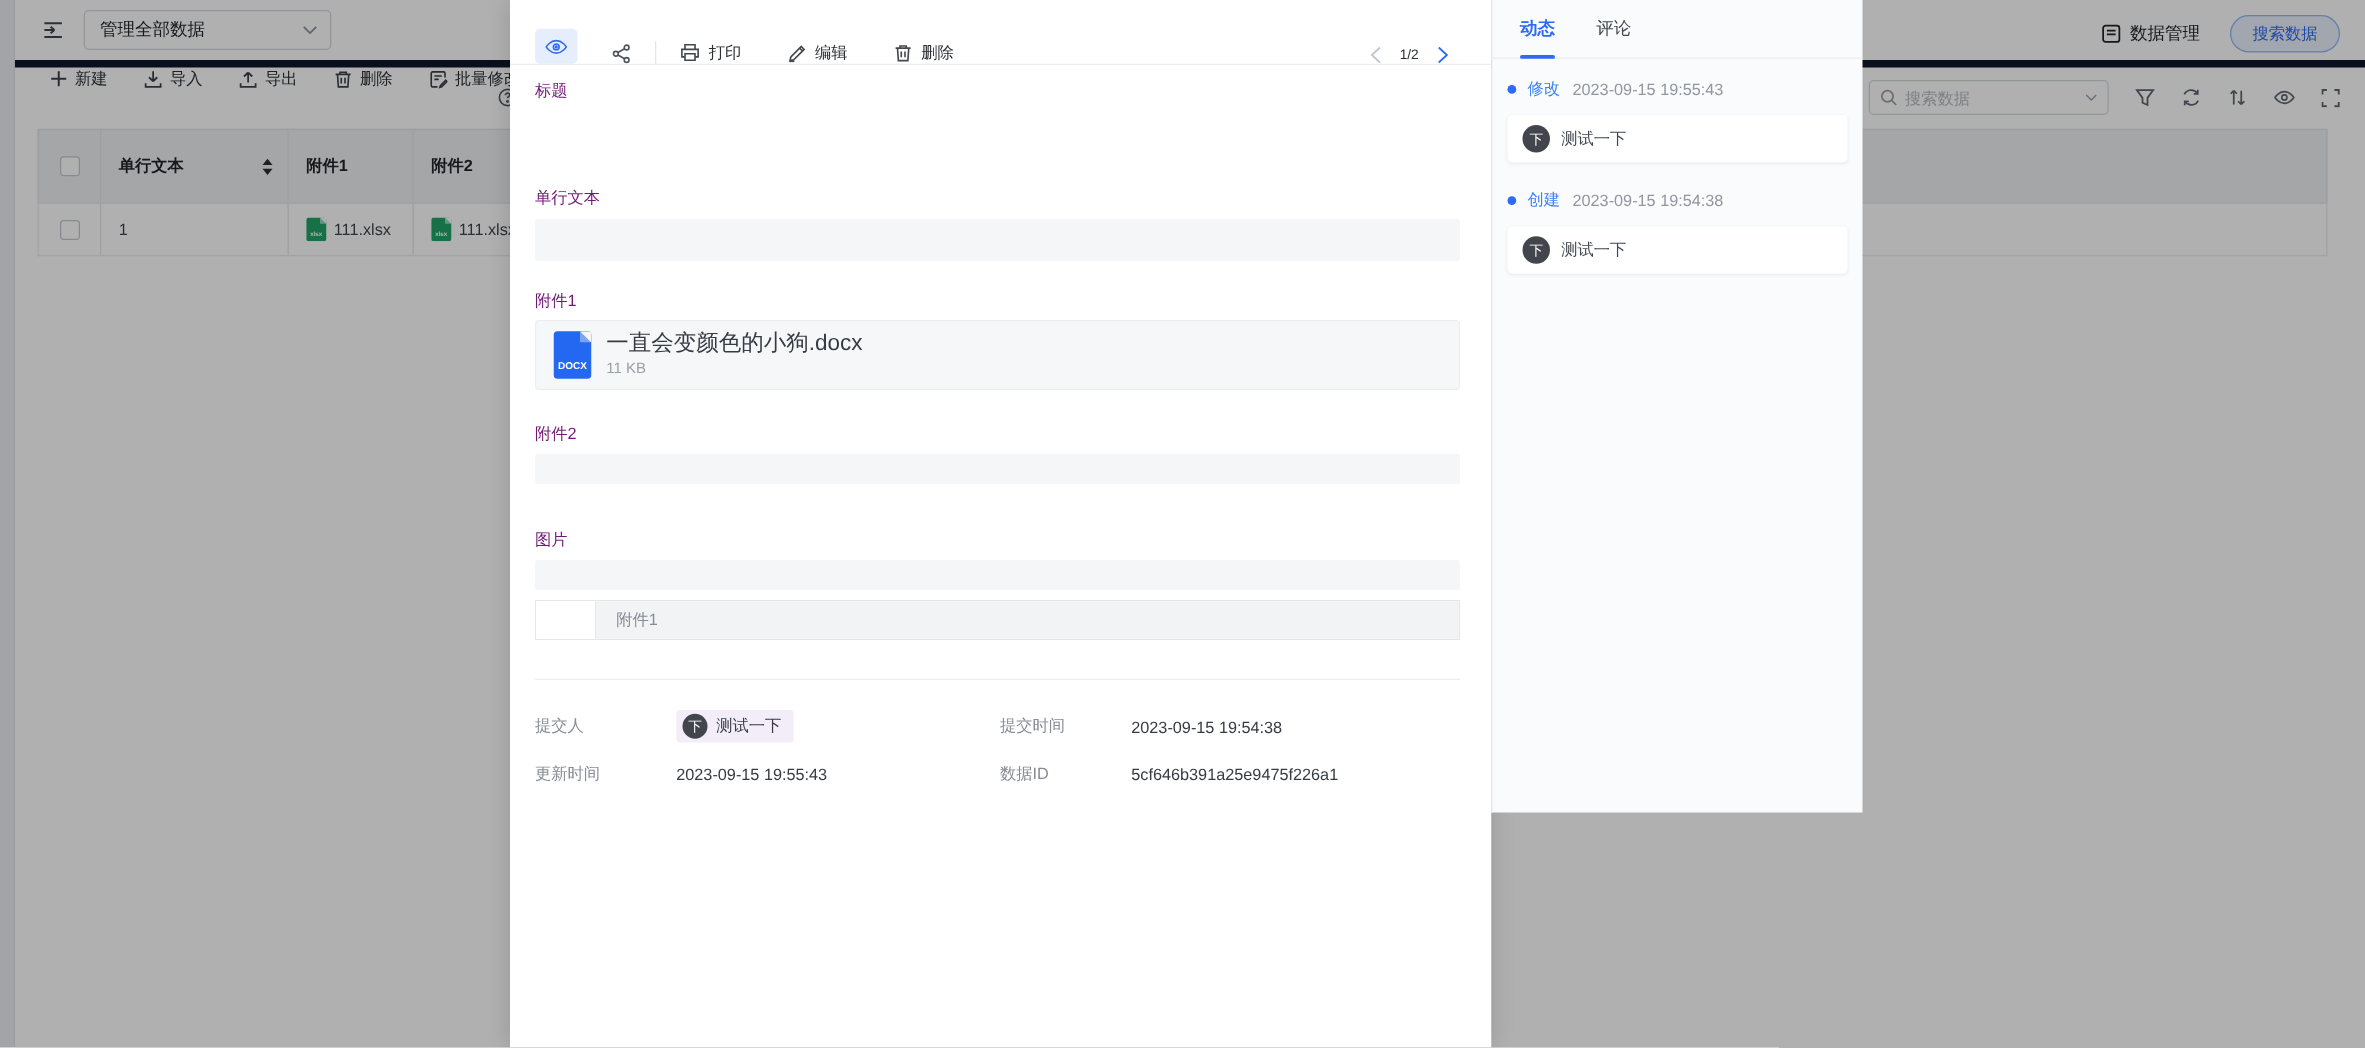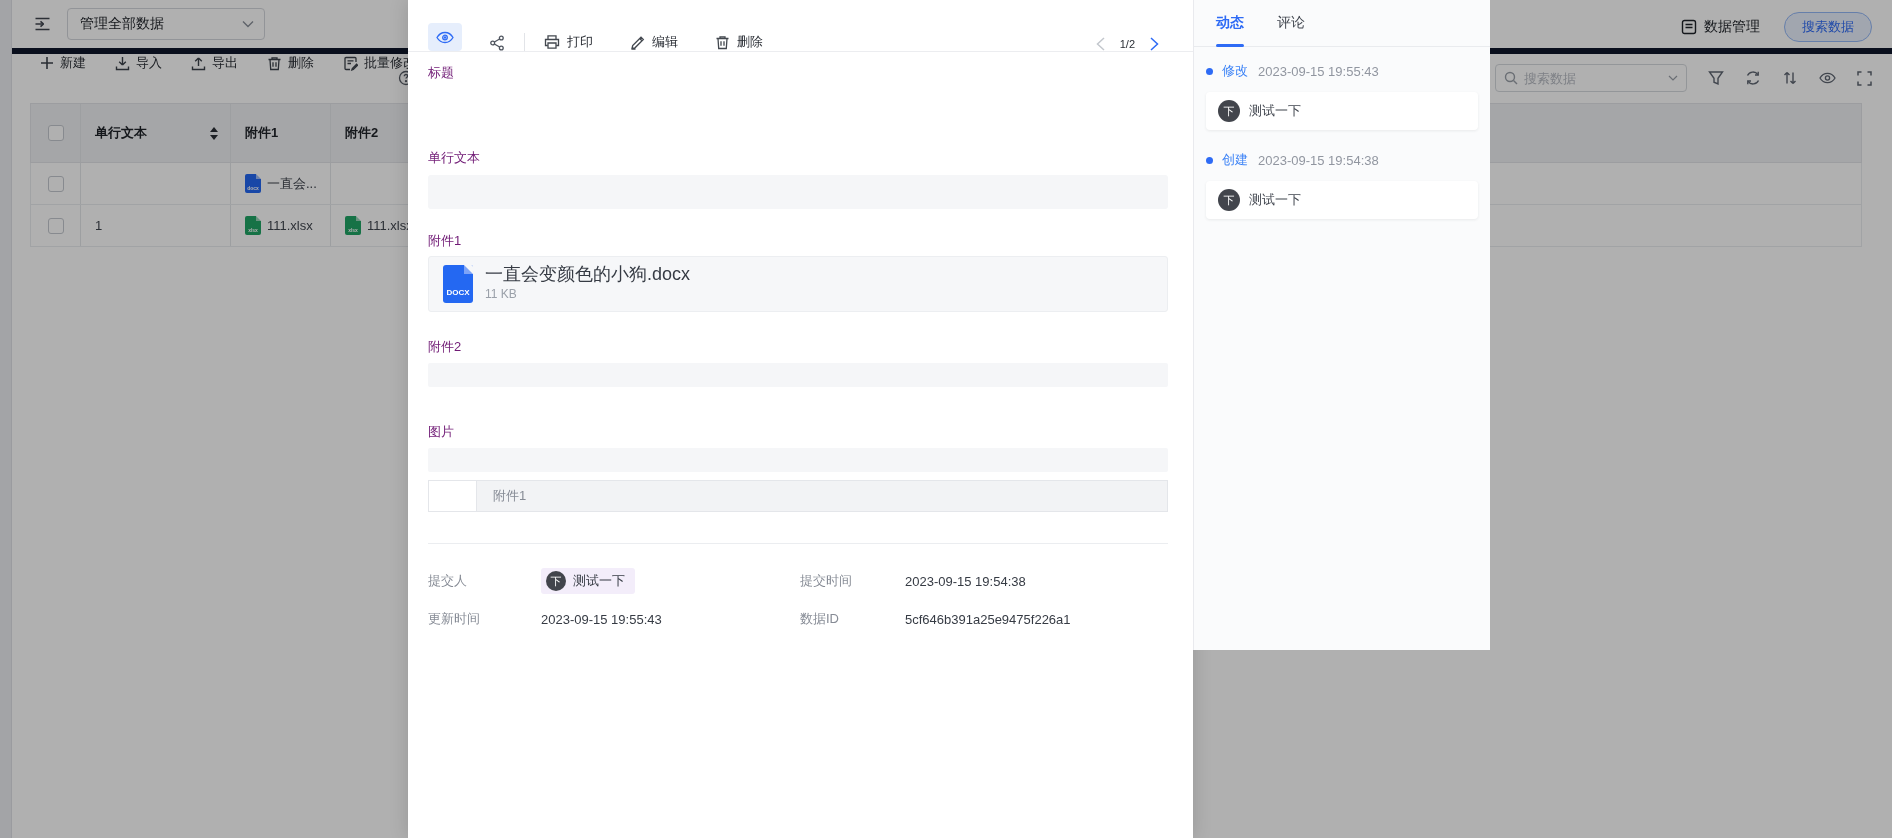--- a/index.html
+++ b/index.html
@@ -253,38 +253,20 @@
         </div>
         <div class="cell c2">
           <span class="th-txt">附件1</span>
         </div>
         <div class="cell c3">
           <span class="th-txt">附件2</span>
         </div>
         <div class="cell last"></div>
       </div>
 
-      <div class="trow">
-        <div class="cell c0">
-          <span class="cb"></span>
-        </div>
-        <div class="cell c1">
-          <span class="td-txt"></span>
-        </div>
-        <div class="cell c2">
-          <span class="filechip">
-            <span class="ficon docx">
-                <span>docx</span>
-              </span>
-            <span>一直会...</span>
-          </span>
-        </div>
-        <div class="cell c3"></div>
-        <div class="cell last"></div>
-      </div>
 
       <div class="trow">
         <div class="cell c0">
           <span class="cb"></span>
         </div>
         <div class="cell c1">
           <span class="td-txt">1</span>
         </div>
         <div class="cell c2">
           <span class="filechip">

